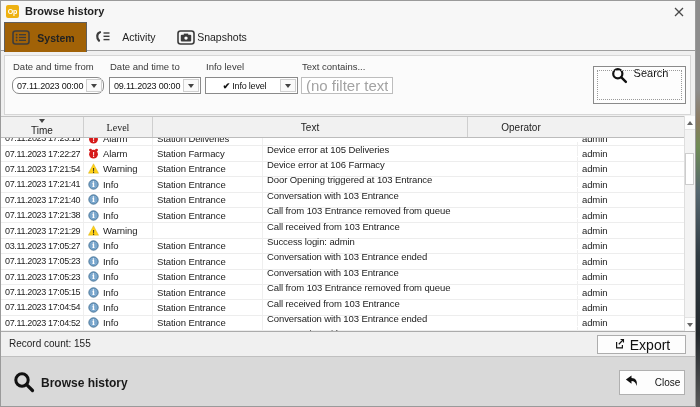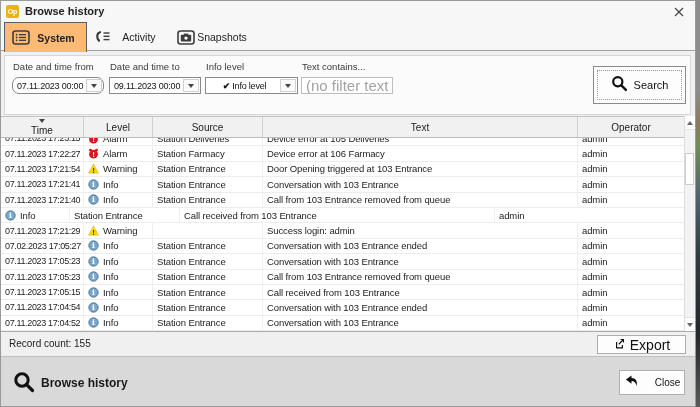--- a/index.html
+++ b/index.html
@@ -13,47 +13,47 @@
   .appicon{width:13px;height:13px;margin-left:5px;border-radius:2px;display:flex;align-items:center;justify-content:center;
     font-size:7px;font-weight:bold;color:#fff;}
   .wtitle{margin-left:6px;font-size:11px;font-weight:bold;color:#222;}
   .closex{position:absolute;right:9px;top:3px;width:15px;height:15px;display:flex;align-items:center;justify-content:center;cursor:default;}
 
   
   .tabstrip{position:absolute;left:0;top:20px;right:0;height:30px;background:#f7f7f7;border-bottom:1px solid #9f9f9f;box-sizing:border-box;}
   .tab{position:absolute;top:2px;height:28px;width:83px;display:flex;align-items:center;box-sizing:border-box;padding-left:7px;}
   .tab .ticon{flex:0 0 auto;width:18px;height:15px;}
   .tab .tlabel{flex:1;text-align:center;font-size:10.5px;color:#222;padding-right:4px;}
-  .tab.active{top:1px;height:30px;background:#fdba74;border:1px solid #5f5f5f;border-bottom:none;z-index:3;}
+  .tab.active{top:1px;height:30px;background:#a16207;border:1px solid #5f5f5f;border-bottom:none;z-index:3;}
   .tab.active .tlabel{font-weight:bold;}
 
   
   .filterpanel{position:absolute;left:3px;top:54px;width:687px;height:60px;background:#fbfbfb;border:1px solid #d6d6d6;box-sizing:border-box;}
   .flabel{position:absolute;top:5px;font-size:9.5px;color:#3a3a3a;}
   .fcontrol{position:absolute;top:21px;height:17px;box-sizing:border-box;background:#fff;border:1px solid #8a8a8a;font-size:9px;color:#111;}
   .combo{display:flex;align-items:center;}
   .combo .cval{flex:1;padding-left:4px;white-space:nowrap;letter-spacing:-0.2px;}
   .combo .carrow{width:14px;align-self:stretch;margin:1px;border:1px solid #d0d0d0;background:#fafafa;display:flex;align-items:center;justify-content:center;}
   .tri-down{width:0;height:0;border-left:3.5px solid transparent;border-right:3.5px solid transparent;border-top:4px solid #444;}
   .tri-up{width:0;height:0;border-left:3.5px solid transparent;border-right:3.5px solid transparent;border-bottom:4px solid #666;}
   .txtinput{border:1px solid #bdbdbd;padding:0 4px;font-size:15px;font-family:"Liberation Sans",sans-serif;color:#111;outline:none;}
   .txtinput::placeholder{color:#a3a3a3;}
   .searchbtn{position:absolute;left:588px;top:10px;width:93px;height:38px;background:#fdfdfd;border:1px solid #8a8a8a;box-sizing:border-box;
-    display:flex;align-items:center;justify-content:center;gap:6px;cursor:default;}
+    display:flex;justify-content:center;gap:6px;cursor:default;}
   .searchbtn .focusrect{position:absolute;inset:3px;border:1px dotted #9a9a9a;}
   .searchbtn .slabel{font-size:11px;color:#111;}
 
   
   .thead{position:absolute;left:0;top:115px;width:683px;height:22px;background:#f1f1f1;border-top:1px solid #c3c3c3;border-bottom:1px solid #bcbcbc;
     box-sizing:border-box;display:flex;z-index:2;}
   .th{display:flex;flex-direction:column;align-items:center;justify-content:center;font-size:10px;color:#222;border-right:1px solid #cfcfcf;box-sizing:border-box;position:relative;}
   .th .sortmark{position:absolute;top:2px;left:50%;transform:translateX(-50%);}
-  .w-time{width:83px;}.w-level{width:69px;}.w-source{width:110px;}.w-text{width:315px;}.w-oper{width:106px;border-right:none;}
+  .w-time{width:83px;}.w-level{width:69px;font-family:Liberation Serif, serif;}.w-source{width:110px;}.w-text{width:315px;}.w-oper{width:106px;border-right:none;}
   .tbody{position:absolute;left:0;top:137px;width:683px;height:193px;background:#fff;overflow:hidden;}
-  .trow{display:flex;height:15.4px;box-sizing:border-box;border-bottom:1px solid #ededed;background:#fff;align-items:flex-end;}
+  .trow{display:flex;height:15.4px;box-sizing:border-box;border-bottom:1px solid #ededed;background:#fff;align-items:flex-start;}
   .trow:first-child{margin-top:-7px;}
   .c{height:100%;box-sizing:border-box;border-right:1px solid #efefef;display:flex;align-items:center;font-size:9.5px;color:#1c1c1c;
     white-space:nowrap;overflow:hidden;padding-left:4px;letter-spacing:-0.1px;}
   .ct{width:83px;font-size:9px;letter-spacing:-0.35px;}
   .cl{width:69px;gap:4px;}
   .cl svg{width:11px;height:11px;flex:0 0 auto;}
   .cs{width:110px;}
   .cx{width:315px;margin-top:11px;}
   .co{width:106px;border-right:none;}
 
@@ -175,23 +175,20 @@
   </div>
 
   <div class="thead">
     <div class="th w-time">
       <span class="sortmark tri-down"></span>
       <span style="margin-top:6px;">Time</span>
     </div>
     <div class="th w-level">
         <span>Level</span>
       </div>
-    <div class="th w-source">
-        <span>Source</span>
-      </div>
     <div class="th w-text">
         <span>Text</span>
       </div>
     <div class="th w-oper">
         <span>Operator</span>
       </div>
   </div>
 
   <div class="tbody">
       <div class="trow">
@@ -257,20 +254,21 @@
             <circle cx="6" cy="6" r="5.1" fill="#7aa7cd" stroke="#39678c" stroke-width="0.9"></circle>
             <text x="6" y="9" text-anchor="middle" font-size="8.2" font-weight="bold" fill="#fff" font-family="DejaVu Serif, serif">i</text>
           </svg>
           <span>Info</span>
         </div>
         <div class="c cs">Station Entrance</div>
         <div class="c cx">Call from 103 Entrance removed from queue</div>
         <div class="c co">admin</div>
       </div>
       <div class="trow">
+        <div class="c ct">07.11.2023 17:21:38</div>
         <div class="c cl">
           <svg viewBox="0 0 12 12">
             <circle cx="6" cy="6" r="5.1" fill="#7aa7cd" stroke="#39678c" stroke-width="0.9"></circle>
             <text x="6" y="9" text-anchor="middle" font-size="8.2" font-weight="bold" fill="#fff" font-family="DejaVu Serif, serif">i</text>
           </svg>
           <span>Info</span>
         </div>
         <div class="c cs">Station Entrance</div>
         <div class="c cx">Call received from 103 Entrance</div>
         <div class="c co">admin</div>
@@ -282,21 +280,21 @@
             <polygon points="6,0.8 11.6,11.2 0.4,11.2" fill="#ffd117" stroke="#caa512" stroke-width="0.4"></polygon>
             <text x="6" y="10.4" text-anchor="middle" font-size="7.5" font-weight="bold" fill="#222">!</text>
           </svg>
           <span>Warning</span>
         </div>
         <div class="c cs"></div>
         <div class="c cx">Success login: admin</div>
         <div class="c co">admin</div>
       </div>
       <div class="trow">
-        <div class="c ct">07.02.2023 17:05:27</div>
+        <div class="c ct">03.11.2023 17:05:27</div>
         <div class="c cl">
           <svg viewBox="0 0 12 12">
             <circle cx="6" cy="6" r="5.1" fill="#7aa7cd" stroke="#39678c" stroke-width="0.9"></circle>
             <text x="6" y="9" text-anchor="middle" font-size="8.2" font-weight="bold" fill="#fff" font-family="DejaVu Serif, serif">i</text>
           </svg>
           <span>Info</span>
         </div>
         <div class="c cs">Station Entrance</div>
         <div class="c cx">Conversation with 103 Entrance ended</div>
         <div class="c co">admin</div>

